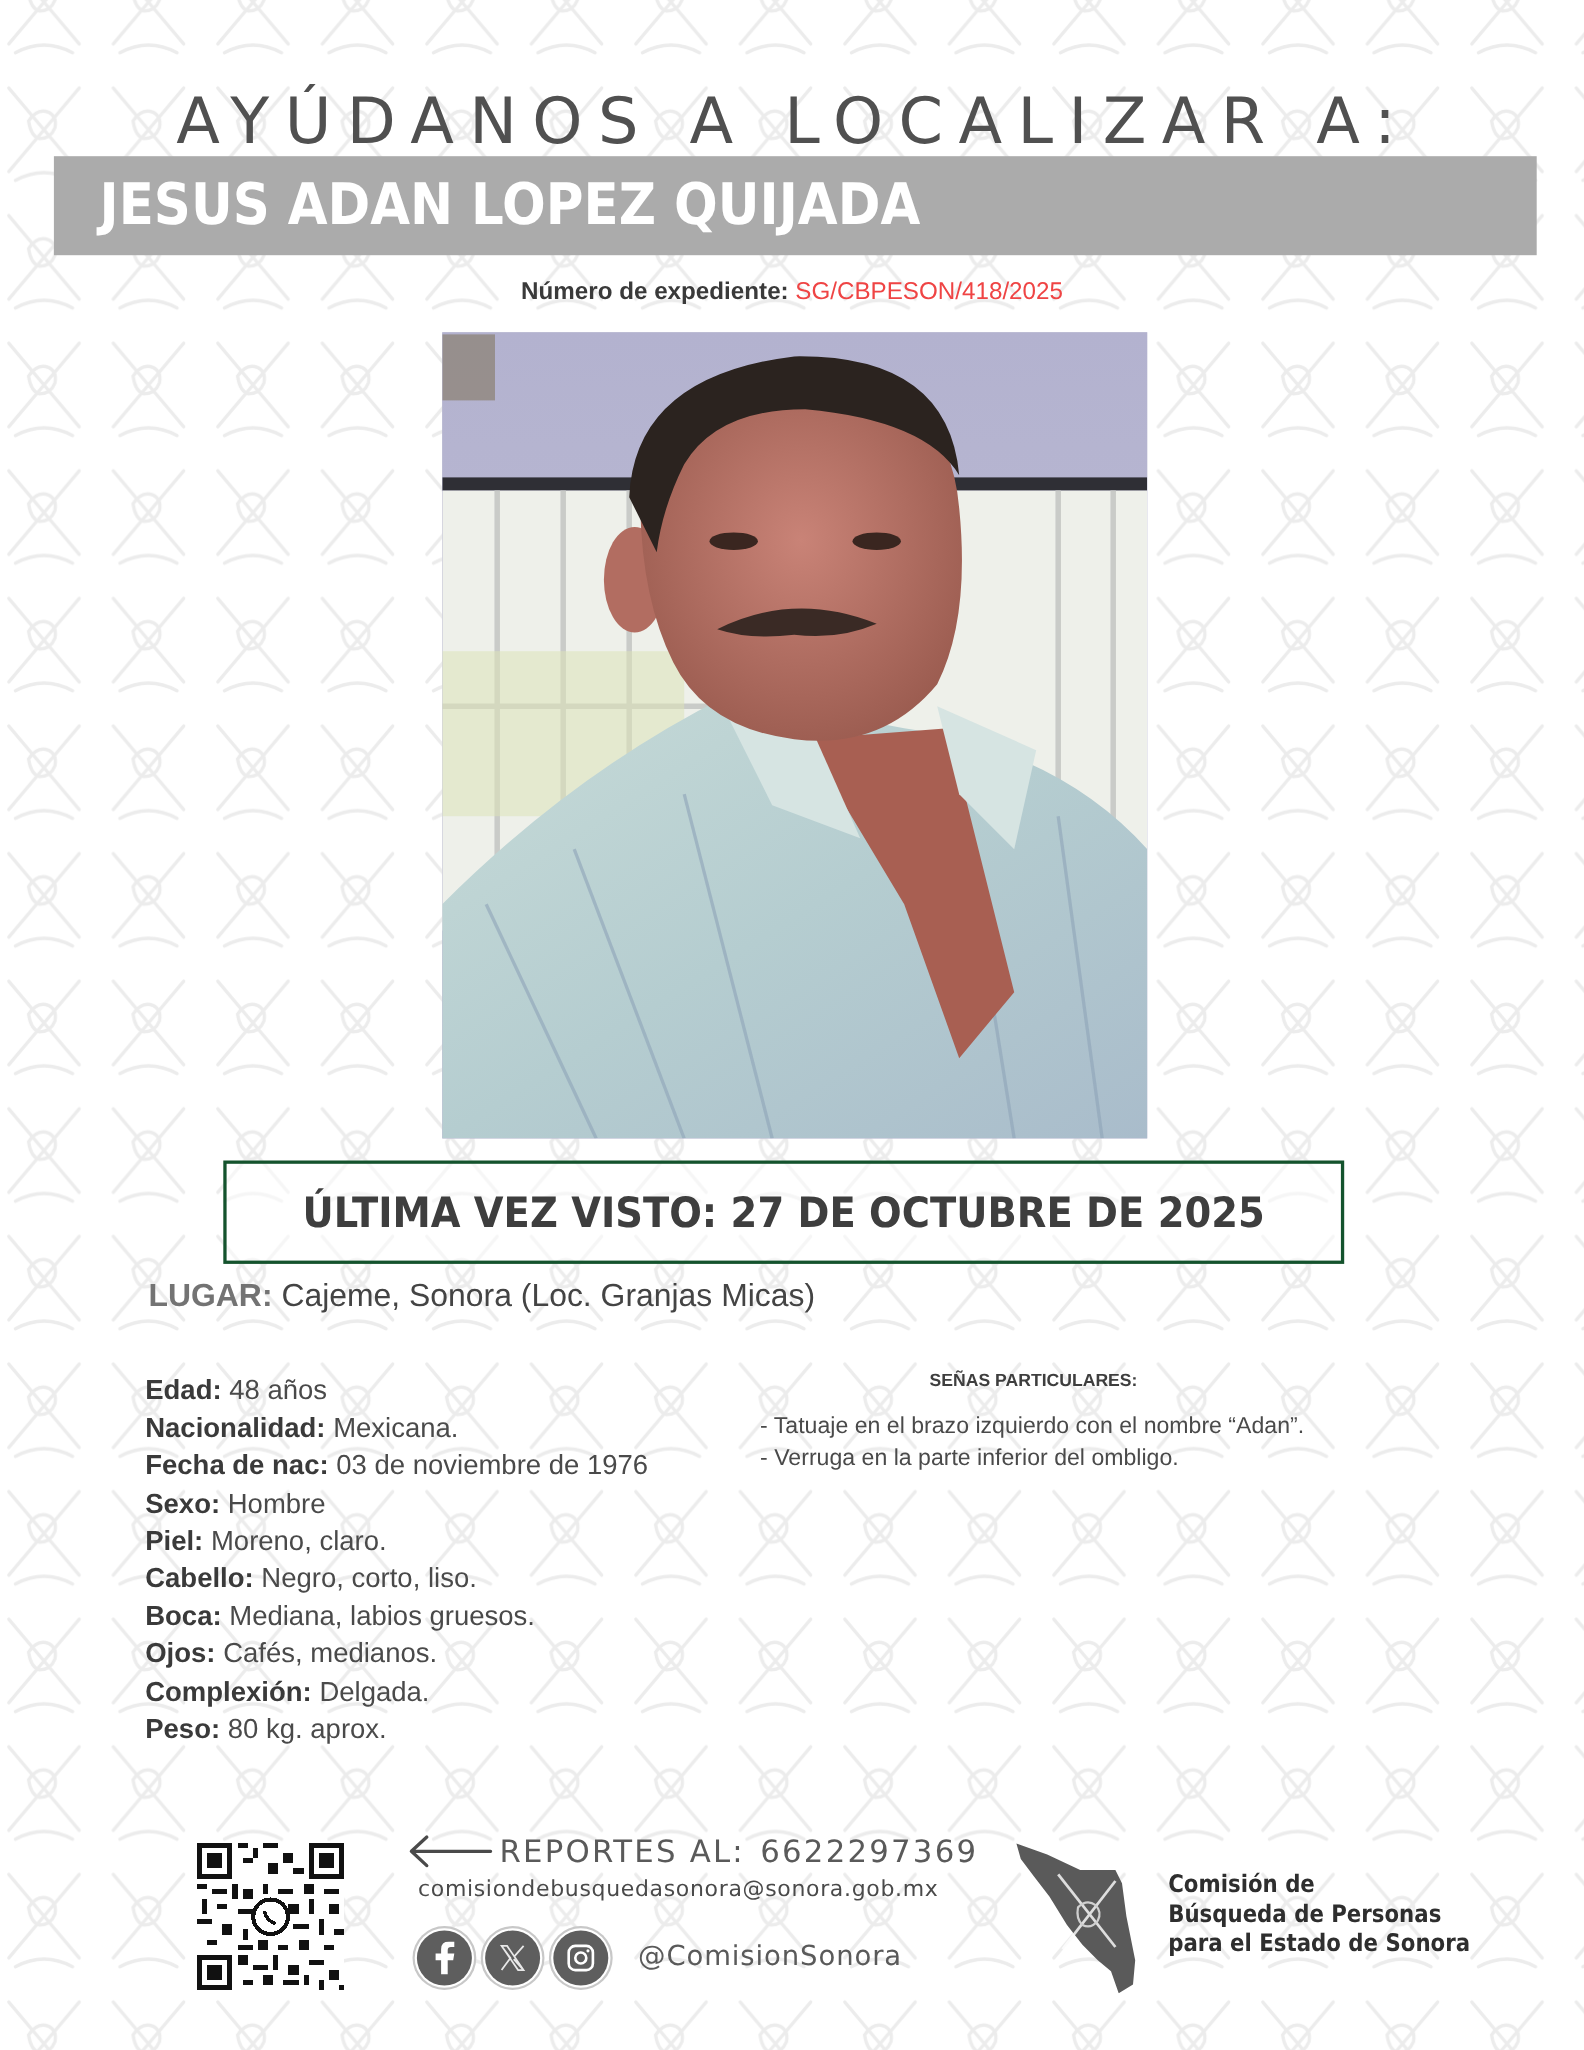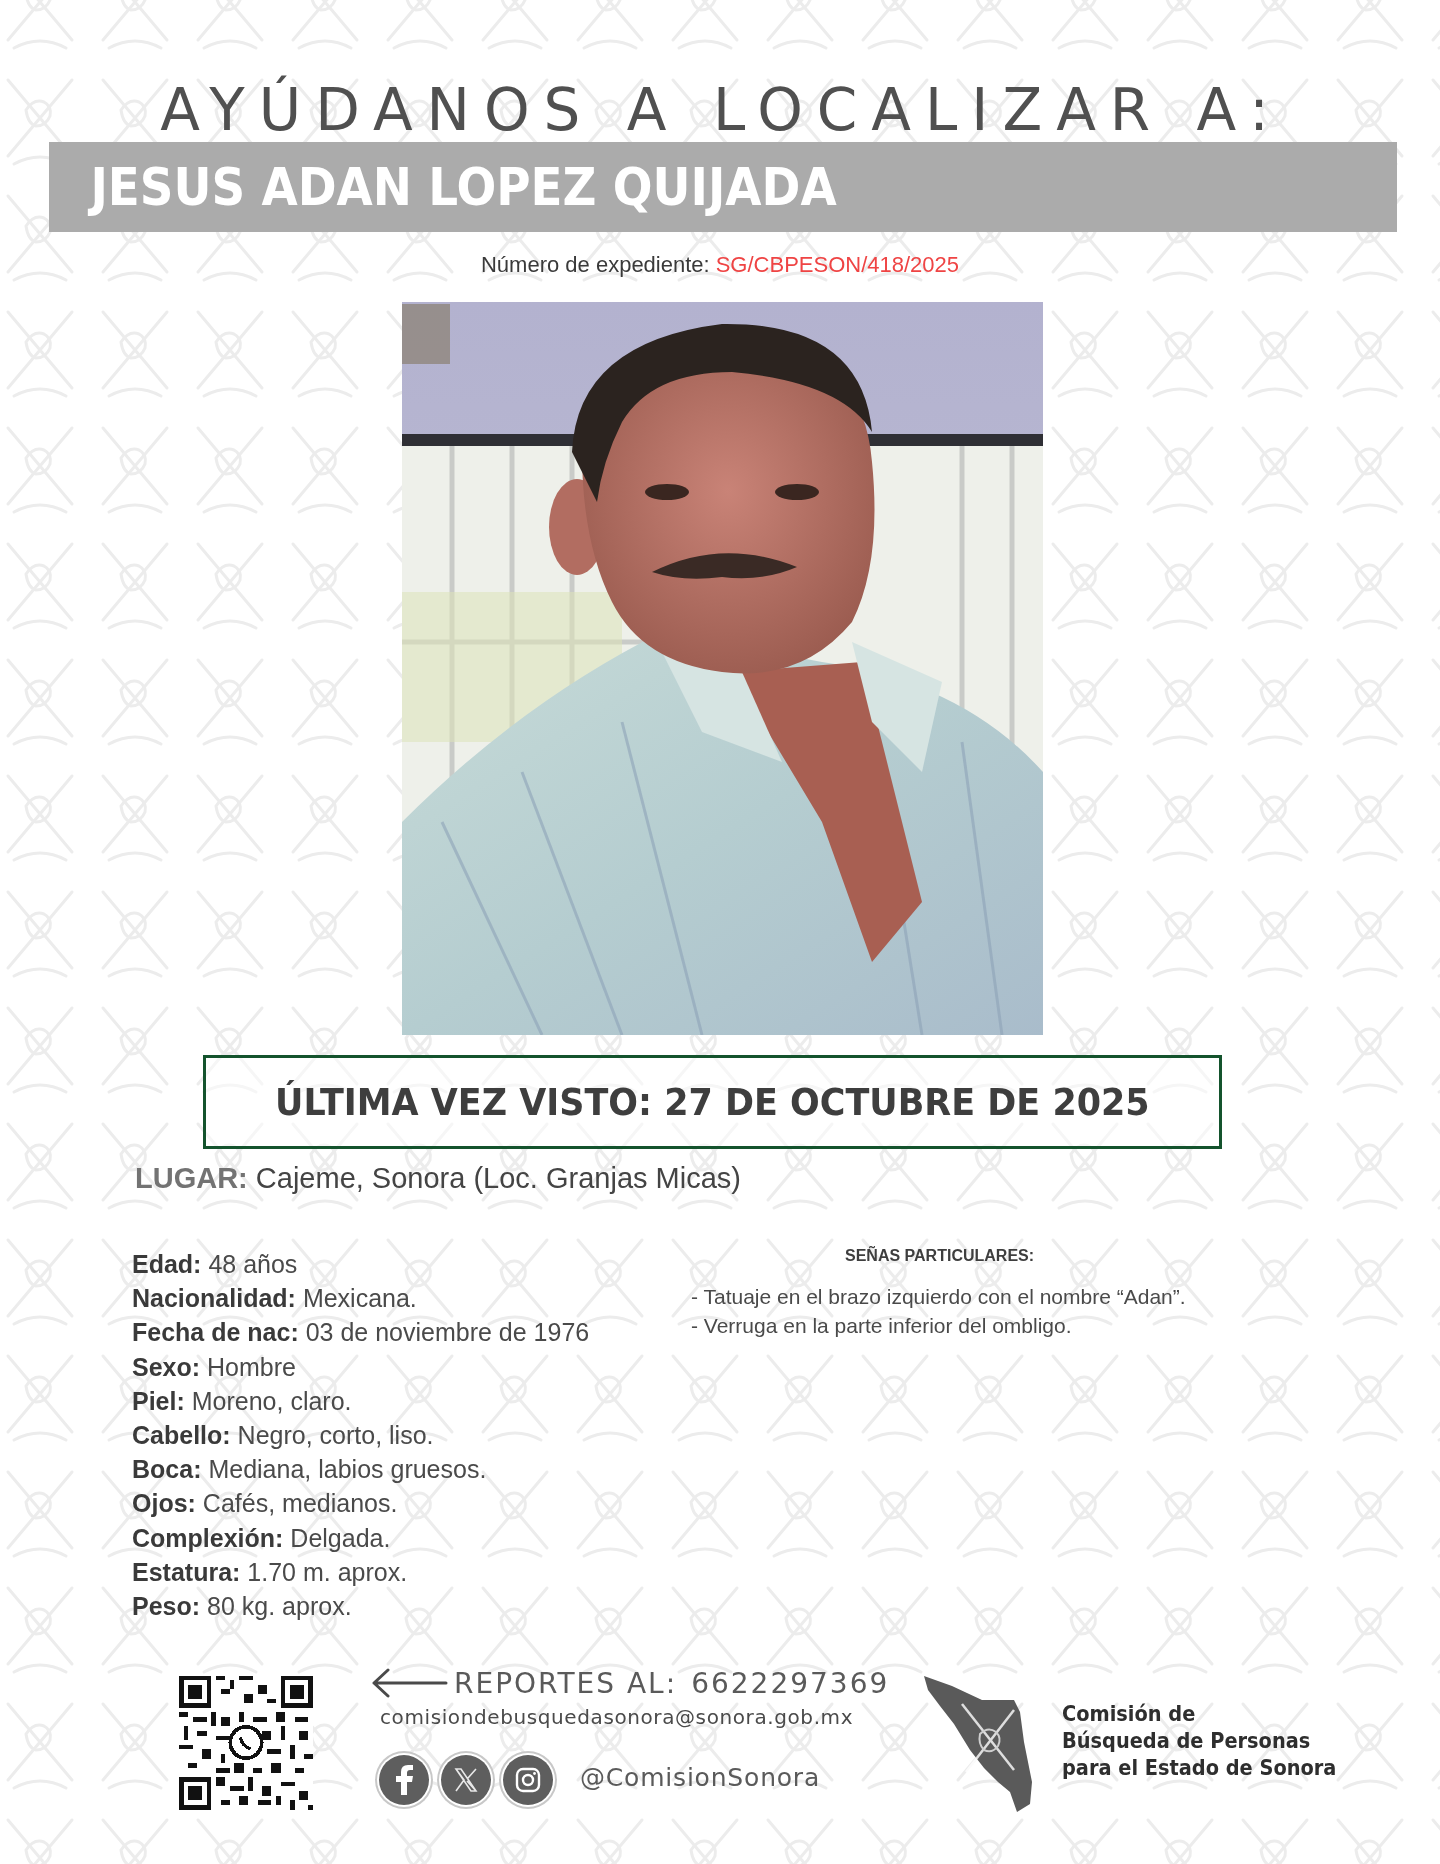--- a/index.html
+++ b/index.html
@@ -5,21 +5,21 @@
   html, body { margin:0; padding:0; }
   body { width:1440px; height:1864px; position:relative; overflow:hidden; background:#ffffff; font-family:"Liberation Sans", sans-serif; color:#4a4a4a; }
   .bg-pattern { position:absolute; left:0; top:0; width:1440px; height:1864px; z-index:0; }
   .abs { position:absolute; z-index:1; }
 
   .heading { left:0; width:1440px; top:78px; text-align:center; font-family:"DejaVu Sans", sans-serif; font-weight:normal; font-size:58px; letter-spacing:14px; color:#505050; line-height:64px; padding-left:3px; box-sizing:border-box; }
   .name-bar { left:49px; top:142px; width:1348px; height:90px; background:#ababab; display:flex; align-items:center; }
   .name-text { font-family:"DejaVu Sans", sans-serif; font-weight:bold; font-size:52px; color:#ffffff; letter-spacing:0px; transform:scaleX(0.9); }
 
   .expediente { left:0; width:1440px; top:252px; text-align:center; font-size:22px; color:#3a3a3a; }
-  .expediente .lbl { font-weight:normal; }
+  .expediente .lbl { font-weight:bold; }
   .expediente .val { margin-left:6px; color:#ef4444; }
 
   .photo { left:402px; top:302px; width:641px; height:733px; overflow:hidden; background:#b6b6cf; }
 
   .last-seen-box { left:203px; top:1055px; width:1013px; height:88px; border:3px solid #14532d; display:flex; align-items:center; justify-content:center; background:rgba(255,255,255,0.5); }
   .last-seen-text { font-family:"DejaVu Sans", sans-serif; font-weight:bold; font-size:38px; color:#3e3e3e; transform:scaleX(0.92); white-space:nowrap; }
 
   .lugar { left:135px; top:1162px; font-size:29px; color:#444; white-space:nowrap; }
   .lugar .lbl { font-weight:bold; color:#737373; }
 
@@ -146,21 +146,20 @@
 <div class="abs details">
   <div class="row"><span class="lbl">Edad:</span> <span class="val">48 años</span></div>
   <div class="row"><span class="lbl">Nacionalidad:</span> <span class="val">Mexicana.</span></div>
   <div class="row"><span class="lbl">Fecha de nac:</span> <span class="val">03 de noviembre de 1976</span></div>
   <div class="row"><span class="lbl">Sexo:</span> <span class="val">Hombre</span></div>
   <div class="row"><span class="lbl">Piel:</span> <span class="val">Moreno, claro.</span></div>
   <div class="row"><span class="lbl">Cabello:</span> <span class="val">Negro, corto, liso.</span></div>
   <div class="row"><span class="lbl">Boca:</span> <span class="val">Mediana, labios gruesos.</span></div>
   <div class="row"><span class="lbl">Ojos:</span> <span class="val">Cafés, medianos.</span></div>
   <div class="row"><span class="lbl">Complexión:</span> <span class="val">Delgada.</span></div>
-  <div class="row"><span class="lbl">Estatura:</span> <span class="val">1.70 m. aprox.</span></div>
   <div class="row"><span class="lbl">Peso:</span> <span class="val">80 kg. aprox.</span></div>
 </div>
 
 <div class="abs senas-title">SEÑAS PARTICULARES:</div>
 <div class="abs senas-list">
   <div>- Tatuaje en el brazo izquierdo con el nombre “Adan”.</div>
   <div>- Verruga en la parte inferior del ombligo.</div>
 </div>
 
 <svg class="abs qr" viewBox="0 0 29 29" xmlns="http://www.w3.org/2000/svg" shape-rendering="crispEdges">

